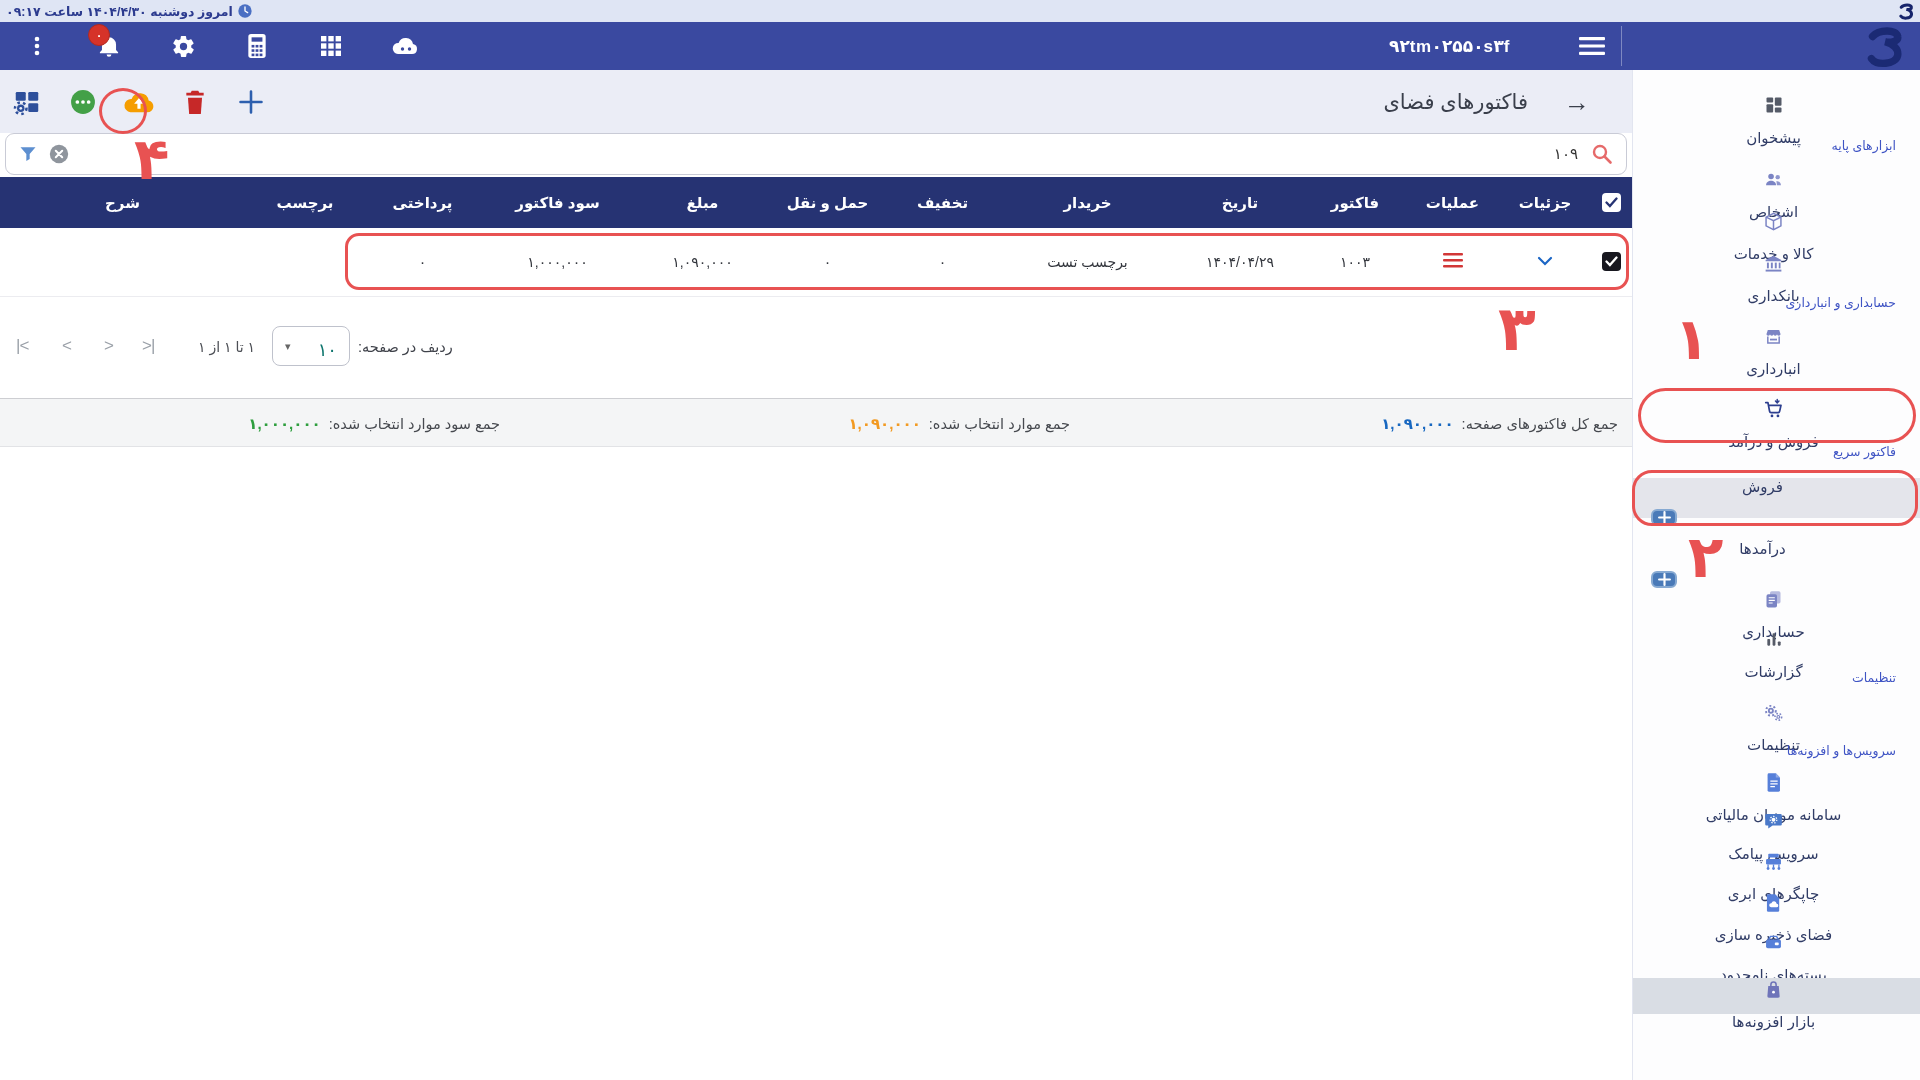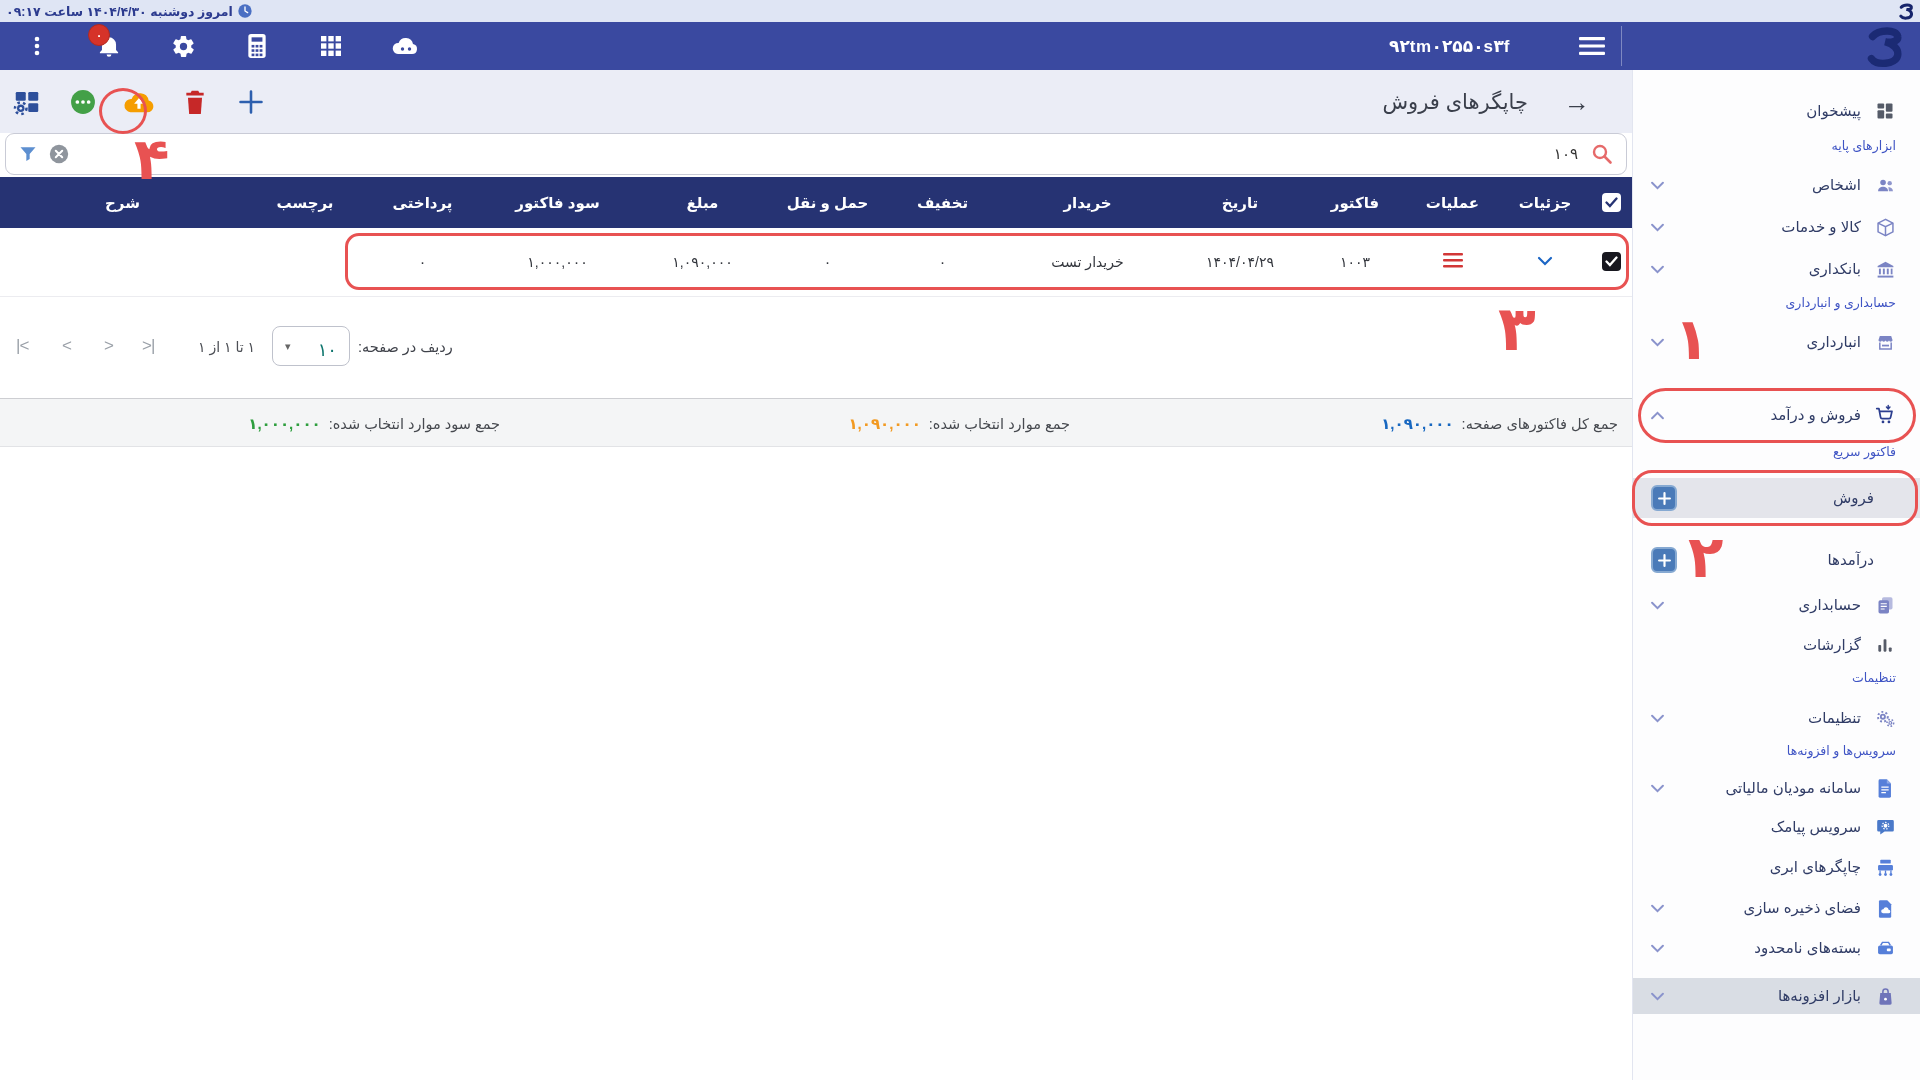--- a/index.html
+++ b/index.html
@@ -54,21 +54,21 @@
   #rpp-arrow{color:#666;font-size:11px;}
   #rpp-label{position:absolute;left:358px;top:27px;font-size:14.5px;color:#3f424a;direction:rtl;}
 
   
   #sumbar{position:absolute;left:0;top:328px;width:1632px;height:49px;background:#f4f5f6;border-top:1px solid #cdced2;border-bottom:1px solid #e2e3e6;}
   .sum-item{position:absolute;top:0;height:49px;display:flex;align-items:center;gap:8px;direction:rtl;font-size:14.5px;color:#46494f;font-weight:500;}
   .sum-val{font-weight:bold;font-size:15px;}
 
   
   #sidebar{position:absolute;left:1632px;top:70px;width:288px;height:1010px;background:#fdfdfe;border-left:1px solid #e2e5f0;}
-  .sb-item{position:absolute;right:0;left:0;height:34px;display:flex;align-items:center;gap:13px;padding:0 24px 0 18px;direction:rtl;font-size:15px;color:#303c66;cursor:pointer;}
+  .sb-item{position:absolute;right:0;left:0;height:34px;display:flex;align-items:center;gap:13px;padding:0 24px 0 18px;direction:rtl;font-size:15px;color:#303c66;cursor:pointer;flex-direction:column;}
   .sb-item .chev{margin-right:auto;color:#8a93cc;}
   .sb-icon{width:22px;height:22px;flex:0 0 22px;display:flex;align-items:center;justify-content:center;}
   .sb-section{position:absolute;right:24px;font-size:12.5px;color:#3f54c4;direction:rtl;cursor:default;text-align:center;}
   .sb-sub{padding-right:46px;}
   .plusbtn{margin-right:auto;width:26px;height:26px;border-radius:6px;background:#4a7ab8;border:2px solid #86a9d2;display:flex;align-items:center;justify-content:center;cursor:pointer;}
   .hl-sale{background:#e4e5eb;height:40px;}
   .hl-market{background:#d9dde4;height:36px;}
 
   
   .anno{position:absolute;pointer-events:none;z-index:50;}
@@ -206,21 +206,21 @@
             </svg>
         </div>
         <div class="tb-btn">
           <svg width="28" height="28" viewBox="0 0 24 24">
               <path d="M12 3v18M3 12h18" stroke="#2d5fae" stroke-width="2.2" stroke-linecap="round" fill="none"></path>
             </svg>
         </div>
       </div>
       <div id="page-title-wrap">
         <span id="back-arrow">→</span>
-        <span id="page-title">چاپگرهای فروش</span>
+        <span id="page-title">فاکتورهای فضای</span>
       </div>
     </div>
 
     <div id="search-box">
       <div id="search-left">
         <svg width="20" height="20" viewBox="0 0 24 24">
             <path d="M3 4h18l-7 8v6l-4 2.5V12z" fill="#5d8fd0"></path>
           </svg>
         <svg width="22" height="22" viewBox="0 0 24 24">
             <circle cx="12" cy="12" r="10" fill="#8f959d"></circle>
@@ -291,21 +291,21 @@
             <svg width="20" height="15" viewBox="0 0 20 15" style="display:inline-block">
                 <g fill="#d23737">
                   <rect y="0" width="20" height="2.6" rx="1"></rect>
                   <rect y="6" width="20" height="2.6" rx="1"></rect>
                   <rect y="12" width="20" height="2.6" rx="1"></rect>
                 </g>
               </svg>
           </td>
           <td class="cell-link">۱۰۰۳</td>
           <td>۱۴۰۴/۰۴/۲۹</td>
-          <td class="cell-link">خریدار تست</td>
+          <td class="cell-link">برچسب تست</td>
           <td>۰</td>
           <td>۰</td>
           <td>۱,۰۹۰,۰۰۰</td>
           <td>۱,۰۰۰,۰۰۰</td>
           <td>۰</td>
           <td></td>
           <td></td>
         </tr>
       </tbody>
     </table>

